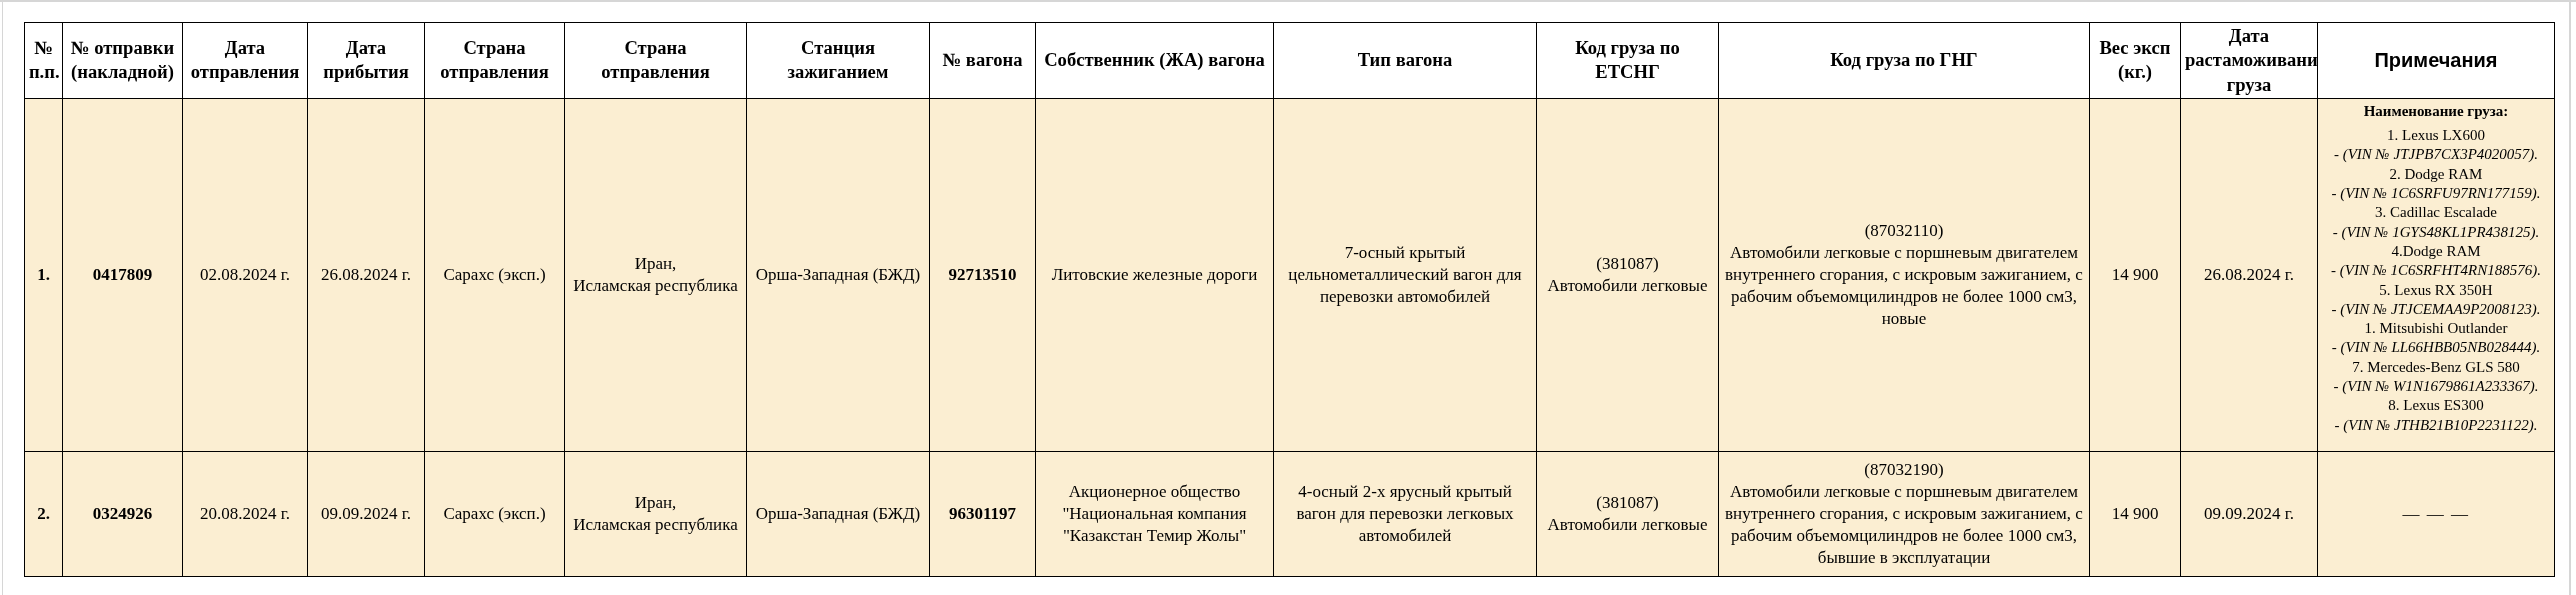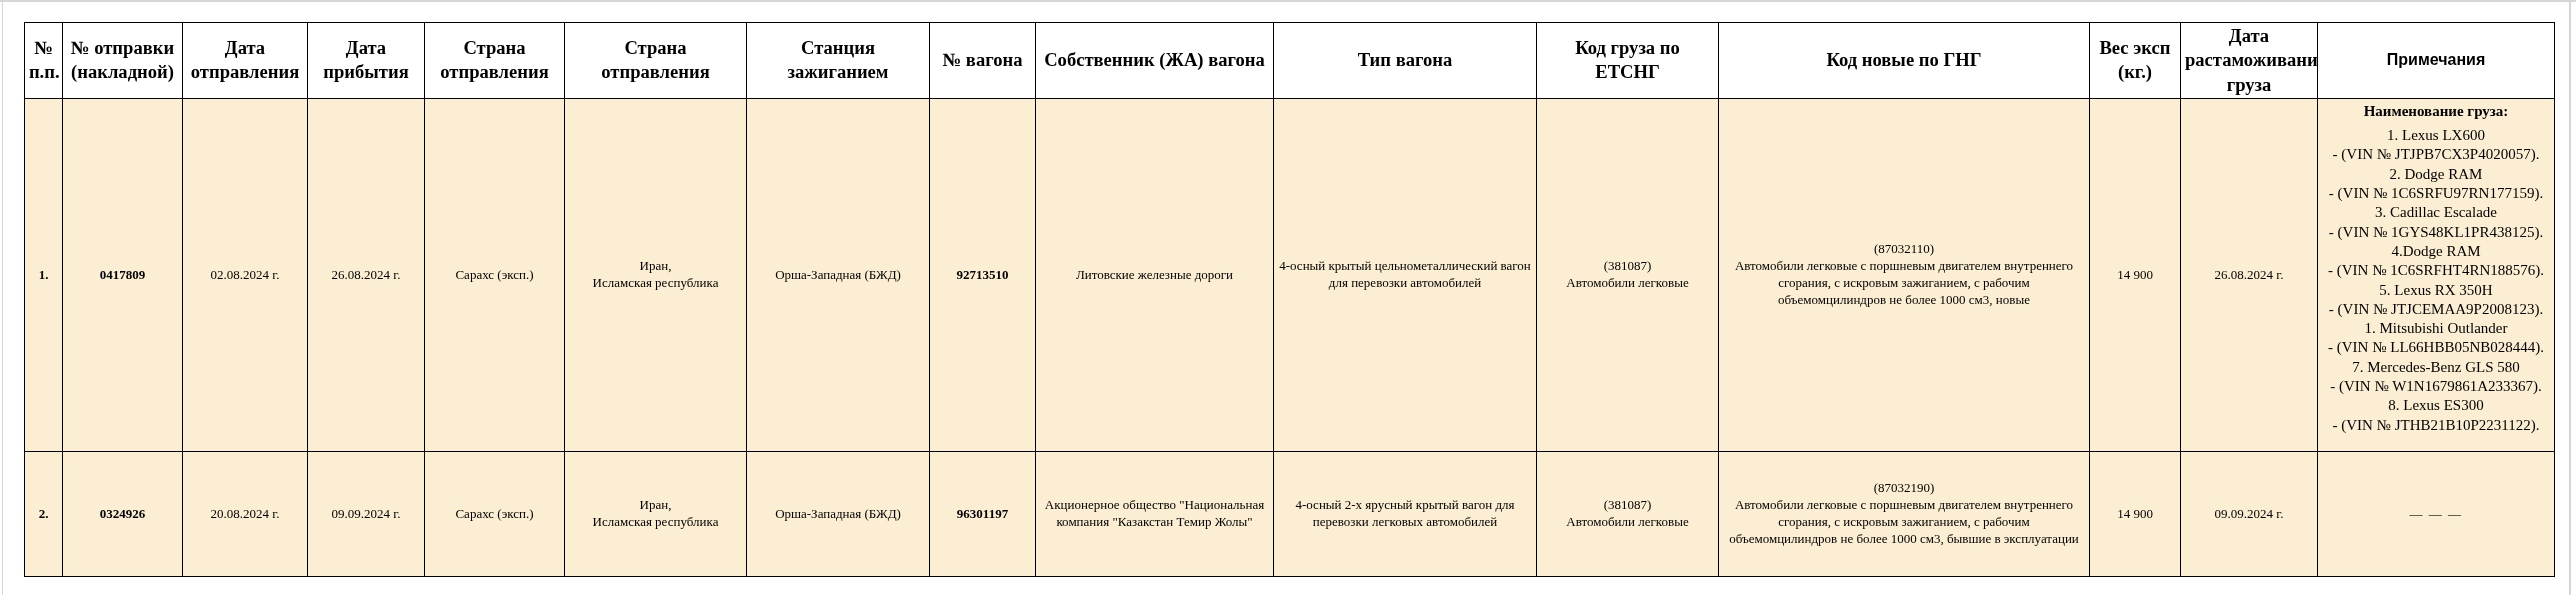--- a/index.html
+++ b/index.html
@@ -30,44 +30,44 @@
     overflow: hidden;
   }
   .cargo th {
     background: #ffffff;
     font-weight: bold;
     font-size: 18.6px;
     line-height: 1.3;
   }
   .cargo th.sans-head {
     font-family: "Liberation Sans", "DejaVu Sans", sans-serif;
-    font-size: 16px;
+    font-size: 20px;
   }
   .cargo td {
     background: #fbeed2;
-    font-size: 13px;
+    font-size: 17px;
     line-height: 1.3;
     white-space: pre-line;
   }
   tr.header-row { height: 74px; }
   tr.row-1 { height: 353px; }
   tr.row-2 { height: 125px; }
   .b { font-weight: bold; }
   td.notes-cell {
     text-align: center;
     vertical-align: top;
     padding: 3.1px 4.6px;
     font-size: 15px;
     line-height: 19.3px;
     white-space: normal;
     margin-left: 7px;
   }
   .notes-title { font-weight: bold; margin-bottom: 4.6px; }
   .car-name { font-weight: normal; }
-  .car-vin { }
+  .car-vin { font-style: italic; }
   td.dash-cell { letter-spacing: 1.5px; }
 </style>
 </head>
 <body>
 
 <div id="edge-top" class="page-edge"></div>
 <div id="edge-left" class="page-edge"></div>
 <div id="edge-right" class="page-edge"></div>
 
 <table class="cargo">
@@ -94,38 +94,38 @@
     <th>№ отправки (накладной)</th>
     <th>Дата отправления</th>
     <th>Дата прибытия</th>
     <th>Страна отправления</th>
     <th>Страна отправления</th>
     <th>Станция зажиганием</th>
     <th>№ вагона</th>
     <th>Собственник (ЖА) вагона</th>
     <th>Тип вагона</th>
     <th>Код груза по ЕТСНГ</th>
-    <th>Код новые по ГНГ</th>
+    <th>Код груза по ГНГ</th>
     <th>Вес эксп (кг.)</th>
     <th>Дата растаможивания груза</th>
     <th class="sans-head">Примечания</th>
   </tr>
 
   <tr class="row-1">
     <td class="b">1.</td>
     <td class="b">0417809</td>
     <td>02.08.2024 г.</td>
     <td>26.08.2024 г.</td>
     <td>Сарахс (эксп.)</td>
     <td>Иран,
 Исламская республика</td>
     <td>Орша-Западная (БЖД)</td>
     <td class="b">92713510</td>
     <td>Литовские железные дороги</td>
-    <td>4-осный крытый цельнометаллический вагон для перевозки автомобилей</td>
+    <td>7-осный крытый цельнометаллический вагон для перевозки автомобилей</td>
     <td>(381087)
 Автомобили легковые</td>
     <td>(87032110)
 Автомобили легковые с поршневым двигателем внутреннего сгорания, с искровым зажиганием, с рабочим объемомцилиндров не более 1000 см3, новые</td>
     <td>14 900</td>
     <td>26.08.2024 г.</td>
     <td class="notes-cell">
       <div class="notes-title">Наименование груза:</div>
       <div id="car-list">
             <div class="car-name">1. Lexus LX600</div>

